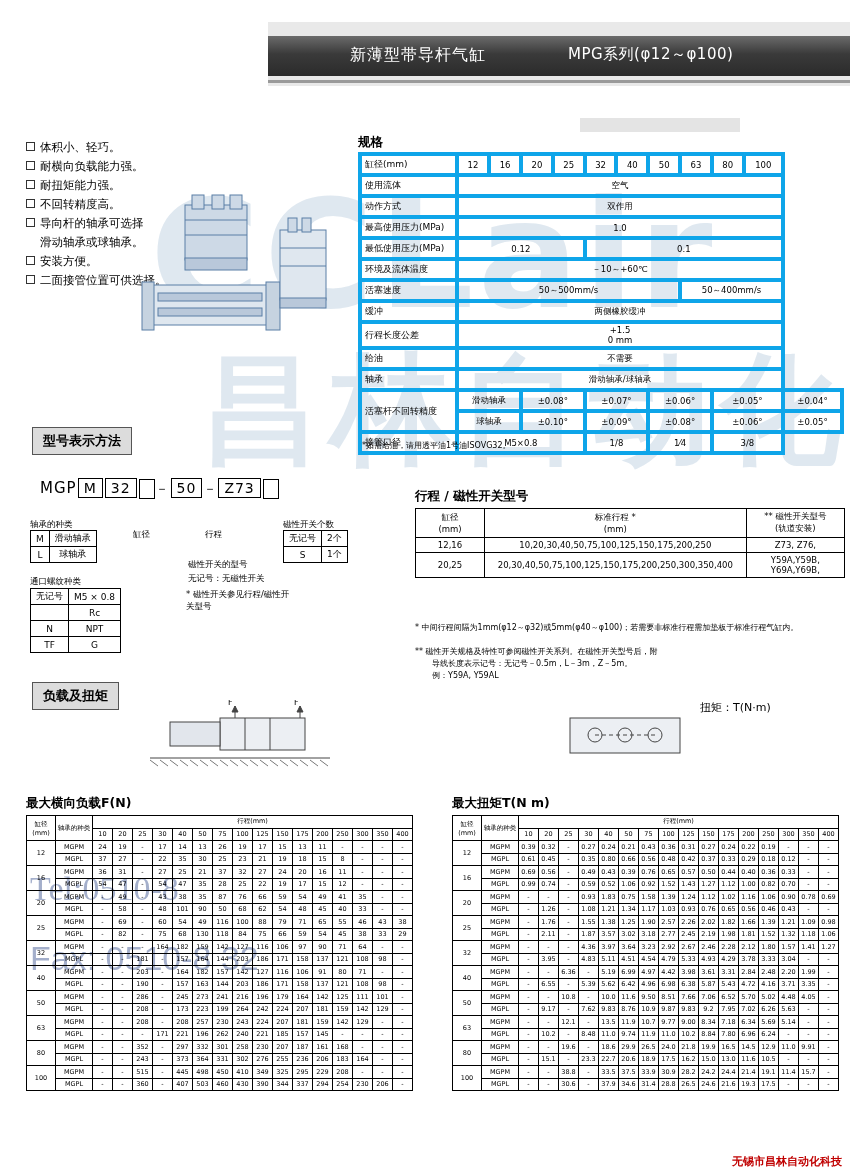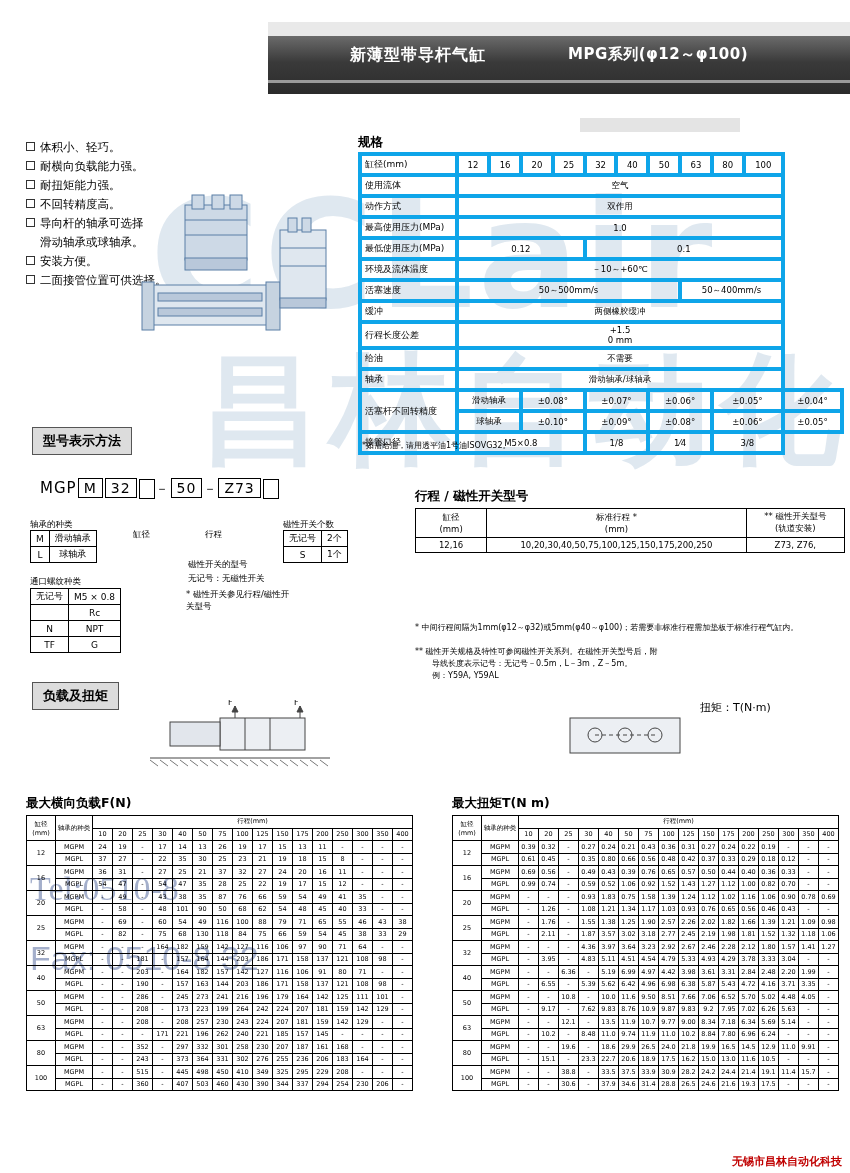--- a/index.html
+++ b/index.html
@@ -6,22 +6,22 @@
   body{
     width:850px;height:1173px;position:relative;
     background:#ffffff;
     font-family:"DejaVu Sans","Liberation Sans",sans-serif;
     color:#000;
     overflow:hidden;
   }
   
   .hdr-band{position:absolute;left:0;top:22px;width:850px;height:64px;background:#e9e9e9;}
   .hdr-left-white{position:absolute;left:0;top:22px;width:268px;height:64px;background:#ffffff;}
-  .hdr-dark{position:absolute;left:268px;top:36px;width:582px;height:58px;
-    background:linear-gradient(to bottom,#6b6b6b,#3a3a3a 45%,#2b2b2b);font-weight:bold;}
+  .hdr-dark{position:absolute;left:268px;top:36px;width:582px;height:40px;
+    background:linear-gradient(to bottom,#6b6b6b,#3a3a3a 45%,#2b2b2b);}
   .hdr-dark .t1{position:absolute;left:82px;top:9px;font-size:16px;color:#fff;letter-spacing:1px;}
   .hdr-dark .t2{position:absolute;left:300px;top:9px;font-size:15px;color:#fff;letter-spacing:.5px;}
   .hdr-underline{position:absolute;left:268px;top:80px;width:582px;height:3px;background:#9a9a9a;}
 
   
   .wm{position:absolute;left:150px;top:180px;width:640px;height:330px;
       font-size:150px;font-weight:bold;color:rgba(150,178,205,.30);
       letter-spacing:4px;line-height:150px;pointer-events:none;white-space:nowrap;}
   .wm2{position:absolute;left:200px;top:330px;font-size:120px;font-weight:bold;
       color:rgba(150,178,205,.30);letter-spacing:10px;white-space:nowrap;pointer-events:none;}
@@ -278,20 +278,25 @@
         <th style="width:70px">缸径<br>(mm)</th>
         <th style="width:260px">标准行程 *<br>(mm)</th>
         <th style="width:100px">** 磁性开关型号<br>(轨道安装)</th>
       </tr>
     </thead>
   <tbody id="stroke-body">
       <tr>
         <td>12,16</td>
         <td>10,20,30,40,50,75,100,125,150,175,200,250</td>
         <td>Z73, Z76,</td>
+      </tr>
+      <tr>
+        <td>20,25</td>
+        <td>20,30,40,50,75,100,125,150,175,200,250,300,350,400</td>
+        <td>Y59A,Y59B,<br>Y69A,Y69B,</td>
       </tr>
     </tbody>
 </table>
 <div class="note" style="left:415px;top:622px;width:425px;">*  中间行程间隔为1mm(φ12～φ32)或5mm(φ40～φ100)；若需要非标准行程需加垫板于标准行程气缸内。</div>
 <div class="note" style="left:415px;top:646px;width:425px;">** 磁性开关规格及特性可参阅磁性开关系列。在磁性开关型号后，附</div>
 <div class="note" style="left:432px;top:658px;width:425px;">导线长度表示记号：无记号－0.5m，L－3m，Z－5m。</div>
 <div class="note" style="left:432px;top:670px;width:425px;">例：Y59A, Y59AL</div>
 
 <div class="sec-label" style="left:32px;top:682px;">负载及扭矩</div>
 <div class="sec-plain" style="left:700px;top:700px;font-weight:normal;font-size:11px;">扭矩：T(N·m)</div>

